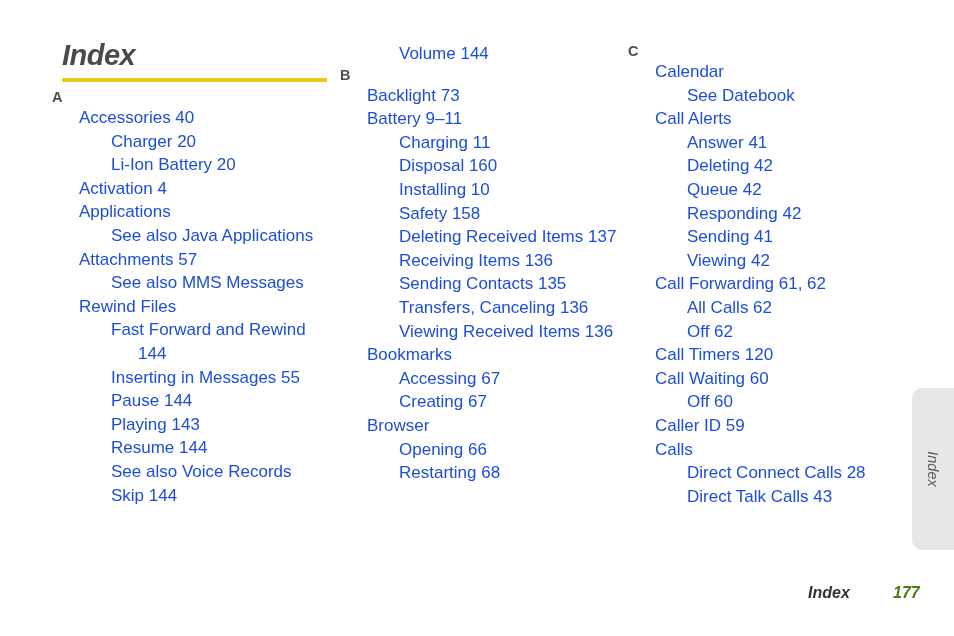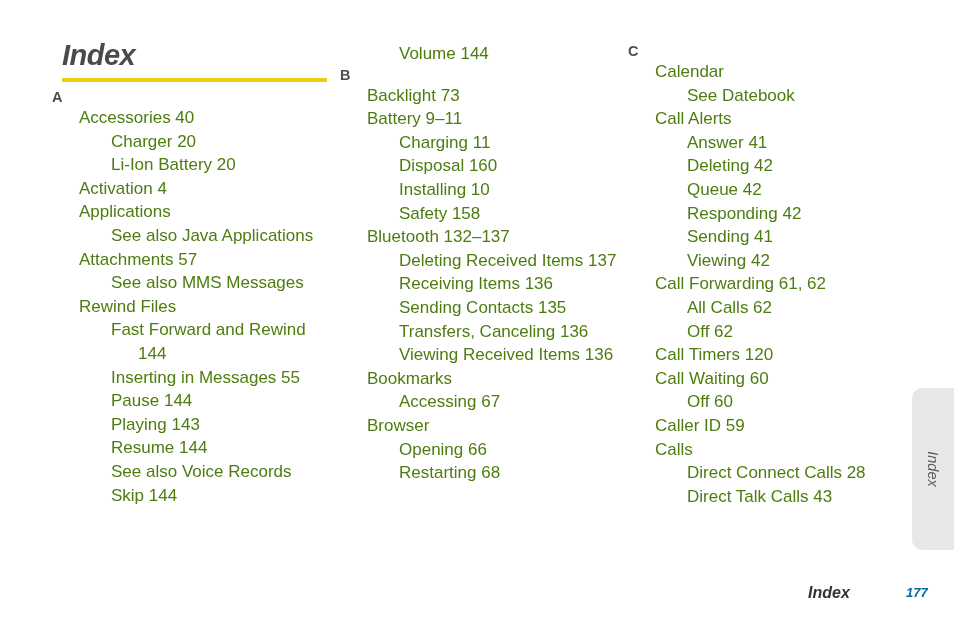--- a/index.html
+++ b/index.html
@@ -73,21 +73,21 @@
     line-height: 18px;
     height: 18px;
     margin: 0;
     padding: 0 0 0 0;
   }
 
   
   .entry {
     font-size: 17px;
     line-height: 23.6px;
-    color: #4d7c0f;
+    color: #1d4ed8;
     white-space: pre;
     margin: 0;
     padding: 0;
   }
   .entry.lvl1 { padding-left: 27px; }
   .entry.lvl2 { padding-left: 59px; }
   .entry.lvl3 { padding-left: 86px; }
 
   
   .side-tab {
@@ -126,26 +126,25 @@
     font-size: 16px;
     font-style: italic;
     font-weight: bold;
     color: #333333;
     line-height: 22px;
   }
   .footer-page {
     position: absolute;
     left: 893px;
     top: 0;
-    font-size: 13px;
-    font-style: italic;
-    font-weight: bold;
-    color: #0369a1;
+    font-size: 16px;
+    font-style: italic;
+    font-weight: bold;
+    color: #4d7c0f;
     line-height: 22px;
-    margin-left: 13px;
   }
 </style>
 </head>
 <body>
 
 <div class="page">
 
   <div class="title-block">
     <div class="page-title">Index</div>
     <div class="title-rule"></div>
@@ -177,28 +176,28 @@
     <div class="column col-2">
       <div class="col-inner" id="col-2-inner" style="padding-top:42px;">
           <div class="entry lvl2">Volume 144</div>
           <div class="letter">B</div>
           <div class="entry lvl1">Backlight 73</div>
           <div class="entry lvl1">Battery 9–11</div>
           <div class="entry lvl2">Charging 11</div>
           <div class="entry lvl2">Disposal 160</div>
           <div class="entry lvl2">Installing 10</div>
           <div class="entry lvl2">Safety 158</div>
-          <div class="entry lvl1">Bluetooth 132–137</div>
           <div class="entry lvl2">Deleting Received Items 137</div>
           <div class="entry lvl2">Receiving Items 136</div>
           <div class="entry lvl2">Sending Contacts 135</div>
           <div class="entry lvl2">Transfers, Canceling 136</div>
           <div class="entry lvl2">Viewing Received Items 136</div>
           <div class="entry lvl1">Bookmarks</div>
           <div class="entry lvl2">Accessing 67</div>
+          <div class="entry lvl2">Creating 67</div>
           <div class="entry lvl1">Browser</div>
           <div class="entry lvl2">Opening 66</div>
           <div class="entry lvl2">Restarting 68</div>
         </div>
     </div>
     <div class="column col-3">
       <div class="col-inner" id="col-3-inner" style="padding-top:42px;">
           <div class="letter">C</div>
           <div class="entry lvl1">Calendar</div>
           <div class="entry lvl2">See Datebook</div>

